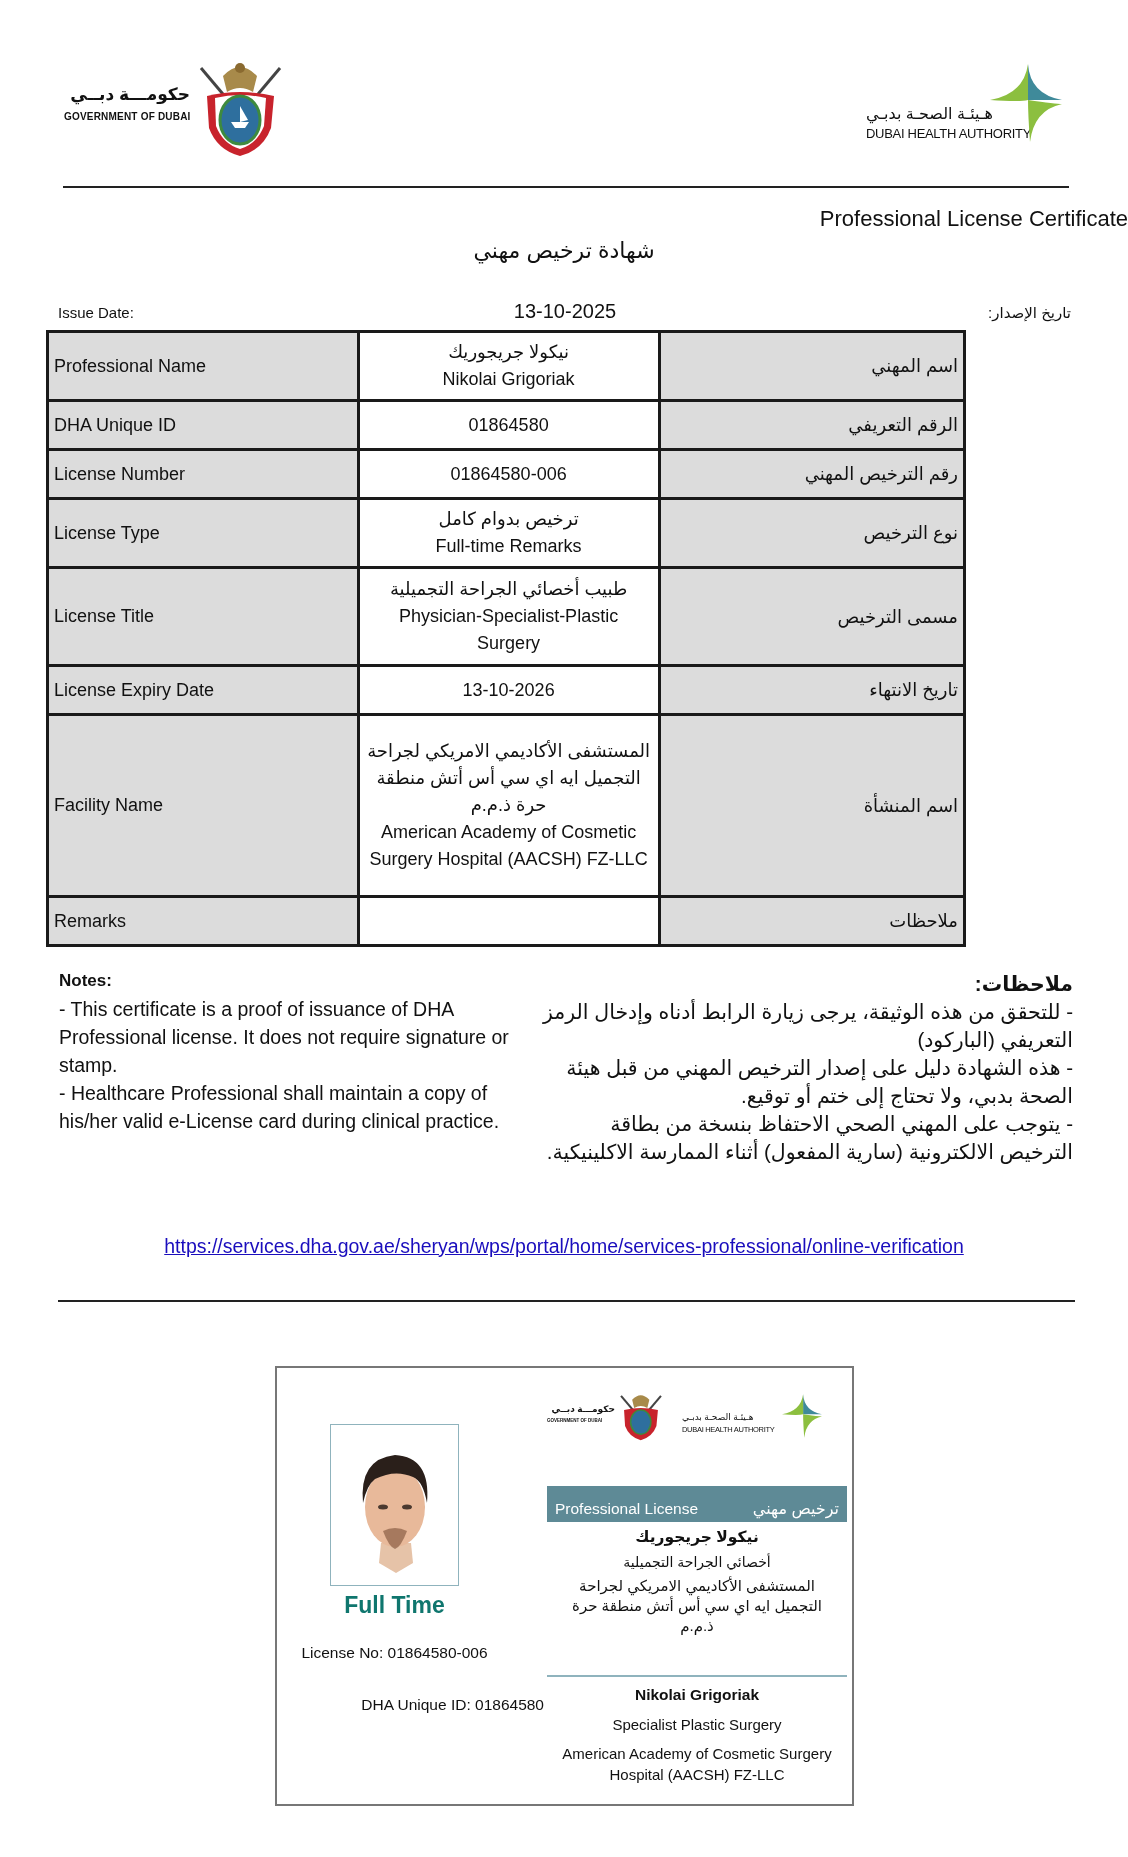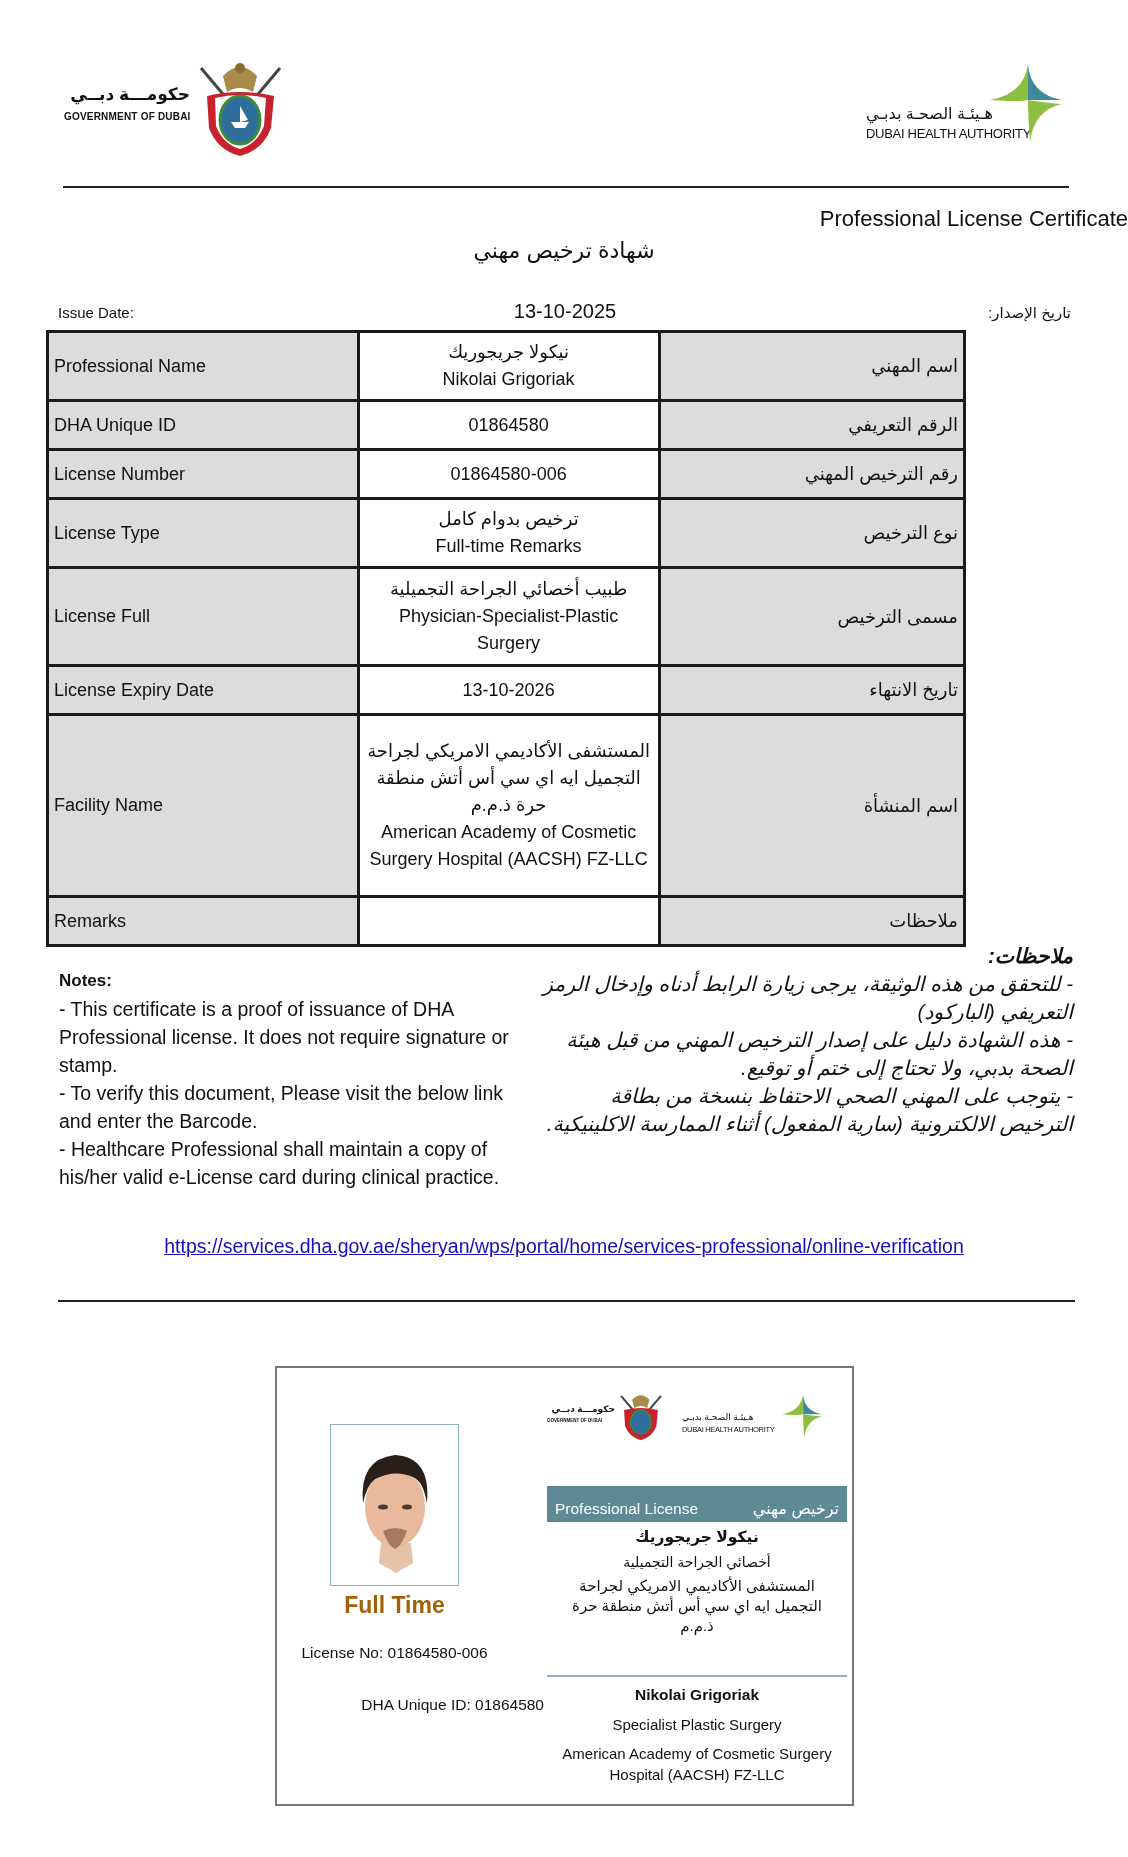--- a/index.html
+++ b/index.html
@@ -23,27 +23,27 @@
   .issue-ar { right:57px; top:304px; font-size:15px; direction:rtl; }
   
   table.cert { position:absolute; left:46px; top:330px; width:920px; border-collapse:collapse; }
   table.cert td { border:3px solid #1a1a1a; font-size:18px; padding:0 5px; }
   table.cert td.lab { background:#dcdcdc; width:331px; }
   table.cert td.val { background:#ffffff; text-align:center; width:320px; line-height:27px; padding:4px 6px; }
   table.cert td.ar { background:#dcdcdc; direction:rtl; text-align:right; width:330px; }
   
   .notes-en { left:59px; top:967px; width:465px; font-size:19.5px; line-height:28px; }
   .notes-en .head { font-weight:bold; font-size:17px; }
-  .notes-ar { left:536px; top:942px; width:537px; font-size:20.5px; line-height:28px; direction:rtl; text-align:right;font-style:italic; }
+  .notes-ar { left:536px; top:970px; width:537px; font-size:20.5px; line-height:28px; direction:rtl; text-align:right; }
   .notes-ar .head { font-weight:bold; }
   .verify-link { left:0; width:1128px; top:1235px; text-align:center; font-size:19.5px; color:#1a0dbd; text-decoration:underline; }
   
   .card { left:275px; top:1366px; width:575px; height:436px; border:2px solid #777; background:#fff; }
   .photo { position:absolute; left:53px; top:56px; width:127px; height:160px; border:1.5px solid #8fb3bd; }
-  .full-time { position:absolute; left:20px; top:224px; width:195px; text-align:center; color:#a16207; font-size:23px; font-weight:bold; }
+  .full-time { position:absolute; left:20px; top:224px; width:195px; text-align:center; color:#0f766e; font-size:23px; font-weight:bold; }
   .card-lic { position:absolute; left:0; top:276px; width:235px; text-align:center; font-size:15.5px; }
   .card-uid { position:absolute; left:0; top:328px; width:235px; text-align:right; font-size:15.5px;padding-left:32px; }
   .card-gov { position:absolute; left:270px; top:22px; width:120px; height:60px; }
   .card-dha { position:absolute; left:405px; top:30px; width:145px; height:50px; }
   .card-band { position:absolute; left:270px; top:102px; width:300px; height:36px; background:#5e8a96; color:#fff;margin-top:16px; }
   .band-en { position:absolute; left:8px; top:14px; font-size:15.5px; }
   .band-ar { position:absolute; right:8px; top:13px; font-size:16px; direction:rtl; }
   .card-info { position:absolute; left:270px; top:150px; width:300px; text-align:center; }
   .ci-name-ar { font-weight:bold; font-size:15.5px; margin-top:10px; direction:rtl; }
   .ci-title-ar { font-size:14px; margin-top:8px; direction:rtl; }
@@ -114,21 +114,21 @@
   </tr>
   <tr style="height:69px;">
     <td class="lab">License Type</td>
     <td class="val">
       <div style="direction:rtl;">ترخيص بدوام كامل</div>
       <div>Full-time Remarks</div>
     </td>
     <td class="ar">نوع الترخيص</td>
   </tr>
   <tr style="height:98px;">
-    <td class="lab">License Full</td>
+    <td class="lab">License Title</td>
     <td class="val">
       <div style="direction:rtl;">طبيب أخصائي الجراحة التجميلية</div>
       <div>Physician-Specialist-Plastic Surgery</div>
     </td>
     <td class="ar">مسمى الترخيص</td>
   </tr>
   <tr style="height:49px;">
     <td class="lab">License Expiry Date</td>
     <td class="val">13-10-2026</td>
     <td class="ar">تاريخ الانتهاء</td>
@@ -145,21 +145,20 @@
     <td class="lab">Remarks</td>
     <td class="val"></td>
     <td class="ar">ملاحظات</td>
   </tr>
 </tbody>
   </table>
 
 <div class="abs notes-en">
   <div class="head">Notes:</div>
   <div>- This certificate is a proof of issuance of DHA Professional license. It does not require signature or stamp.</div>
-  <div>- To verify this document, Please visit the below link and enter the Barcode.</div>
   <div>- Healthcare Professional shall maintain a copy of his/her valid e-License card during clinical practice.</div>
 </div>
 <div class="abs notes-ar">
   <div class="head">ملاحظات:</div>
   <div>- للتحقق من هذه الوثيقة، يرجى زيارة الرابط أدناه وإدخال الرمز التعريفي (الباركود)</div>
   <div>- هذه الشهادة دليل على إصدار الترخيص المهني من قبل هيئة الصحة بدبي، ولا تحتاج إلى ختم أو توقيع.</div>
   <div>- يتوجب على المهني الصحي الاحتفاظ بنسخة من بطاقة الترخيص الالكترونية (سارية المفعول) أثناء الممارسة الاكلينيكية.</div>
 </div>
 
 <div class="abs verify-link">https://services.dha.gov.ae/sheryan/wps/portal/home/services-professional/online-verification</div>

